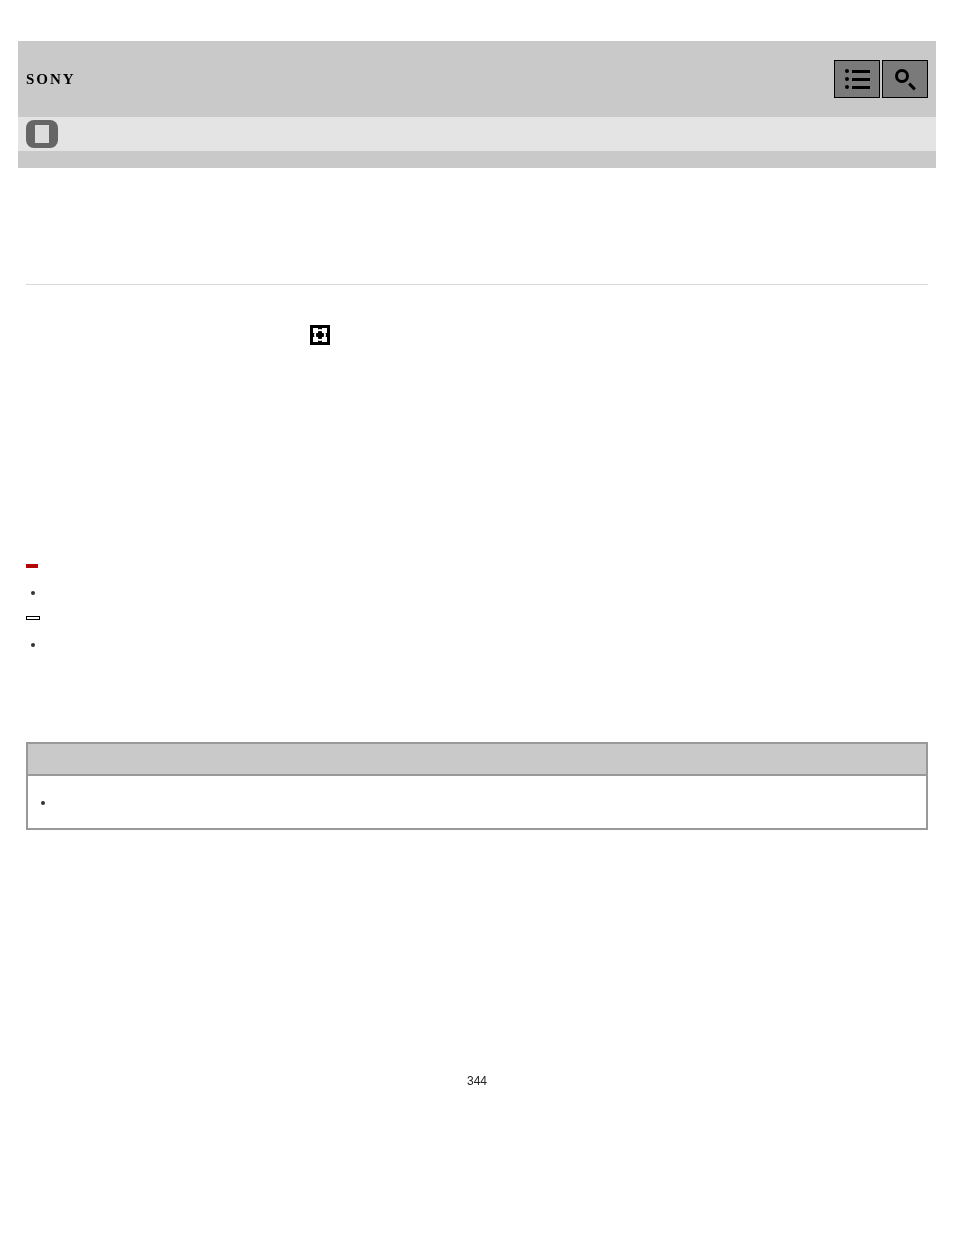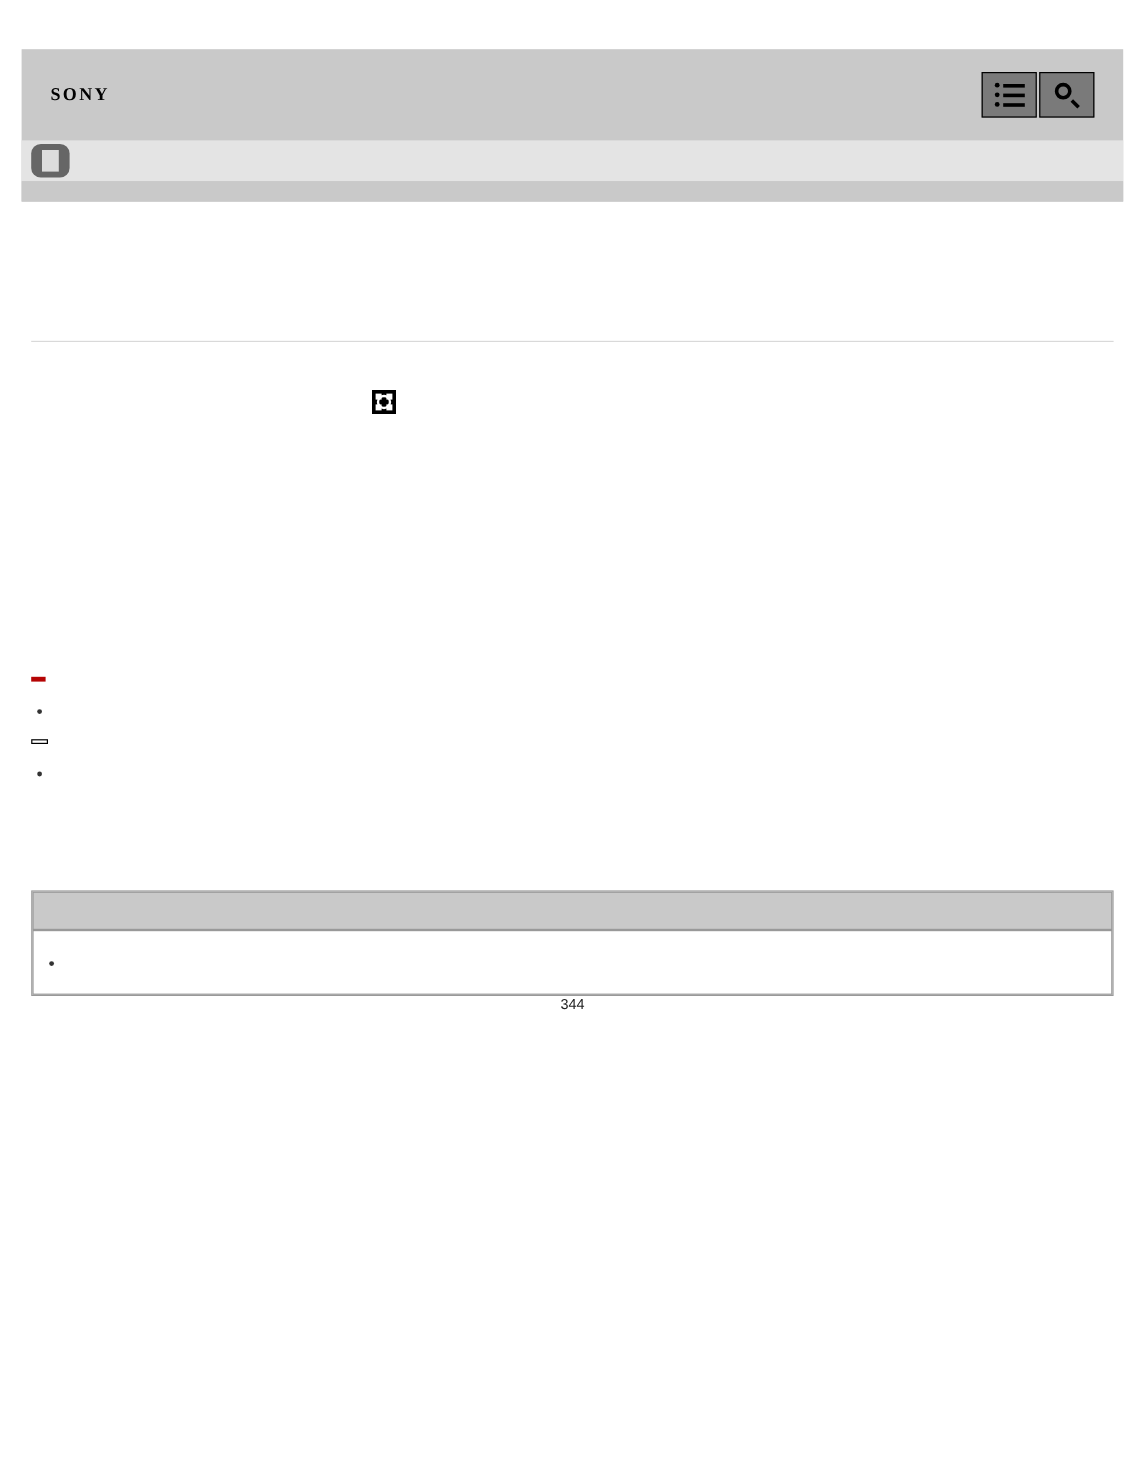--- a/index.html
+++ b/index.html
@@ -1,19 +1,19 @@
 <!DOCTYPE html>
 <html><head>
 <meta charset="utf-8">
 <style>
   * { margin:0; padding:0; box-sizing:border-box; }
   body { background:#fff; font-family:Arial, Helvetica, sans-serif; font-size:14px; color:#333; width:954px; }
   .page { padding:41px 18px 20px; }
   .header { background:#c9c9c9; }
-  .header-top { display:flex; align-items:center; justify-content:space-between; height:76px; padding:0 24px;gap:36px; }
+  .header-top { display:flex; align-items:center; justify-content:space-between; height:76px; padding:0 8px;gap:36px; }
   .brand { font-family:"Times New Roman", serif; font-weight:bold; letter-spacing:2px; font-size:15px; color:#000; text-transform:uppercase; }
   .btn-group { display:flex; gap:2px; }
   .icon-btn { width:46px; height:38px; background:#7a7a7a; border:1px solid #000; display:flex; align-items:center; justify-content:center; }
   .list-icon { display:flex; flex-direction:column; gap:4px; }
   .list-row { display:flex; align-items:center; gap:3px; }
   .list-dot { width:4px; height:4px; background:#000; border-radius:50%; }
   .list-bar { width:18px; height:3px; background:#000; }
   .search-icon { width:20px; height:20px; position:relative; }
   .search-circle { width:14px; height:14px; border:3px solid #000; border-radius:50%; position:absolute; top:0; left:0;}
   .search-handle { width:8px; height:3px; background:#000; position:absolute; bottom:1px; right:-1px; transform:rotate(45deg);}
@@ -39,21 +39,21 @@
   .opt-badge { background:#b50404; color:#fff; display:inline-block; padding:2px 6px; font-size:12px; }
   .opt-list { list-style:disc; padding-left:20px; margin-top:12px; font-size:13px; line-height:1.6; }
   .opt-box { border:1px solid #000; display:inline-block; padding:1px 6px; font-size:12px; margin-top:12px; }
 
   .note-table { margin-top:86px; border:1px solid #999; border-collapse:separate; border-spacing:2px; width:100%; background:#fff; }
   .note-head { background:#c9c9c9; height:32px; border:1px solid #999; }
   .note-body { border:1px solid #999; padding:18px 14px; font-size:12px; }
   .note-body ul { list-style:disc; padding-left:14px; }
   .note-body li::marker { font-size:14px; }
 
-  .page-num { text-align:center; font-size:12px; color:#222; }
+  .page-num { text-align:center; margin-top:244px; font-size:12px; color:#222; }
 </style>
 </head>
 <body>
 
 <div class="page">
   <div class="header">
     <div class="header-top">
       <div class="brand">SONY</div>
       <div class="btn-group">
         <div class="icon-btn">

